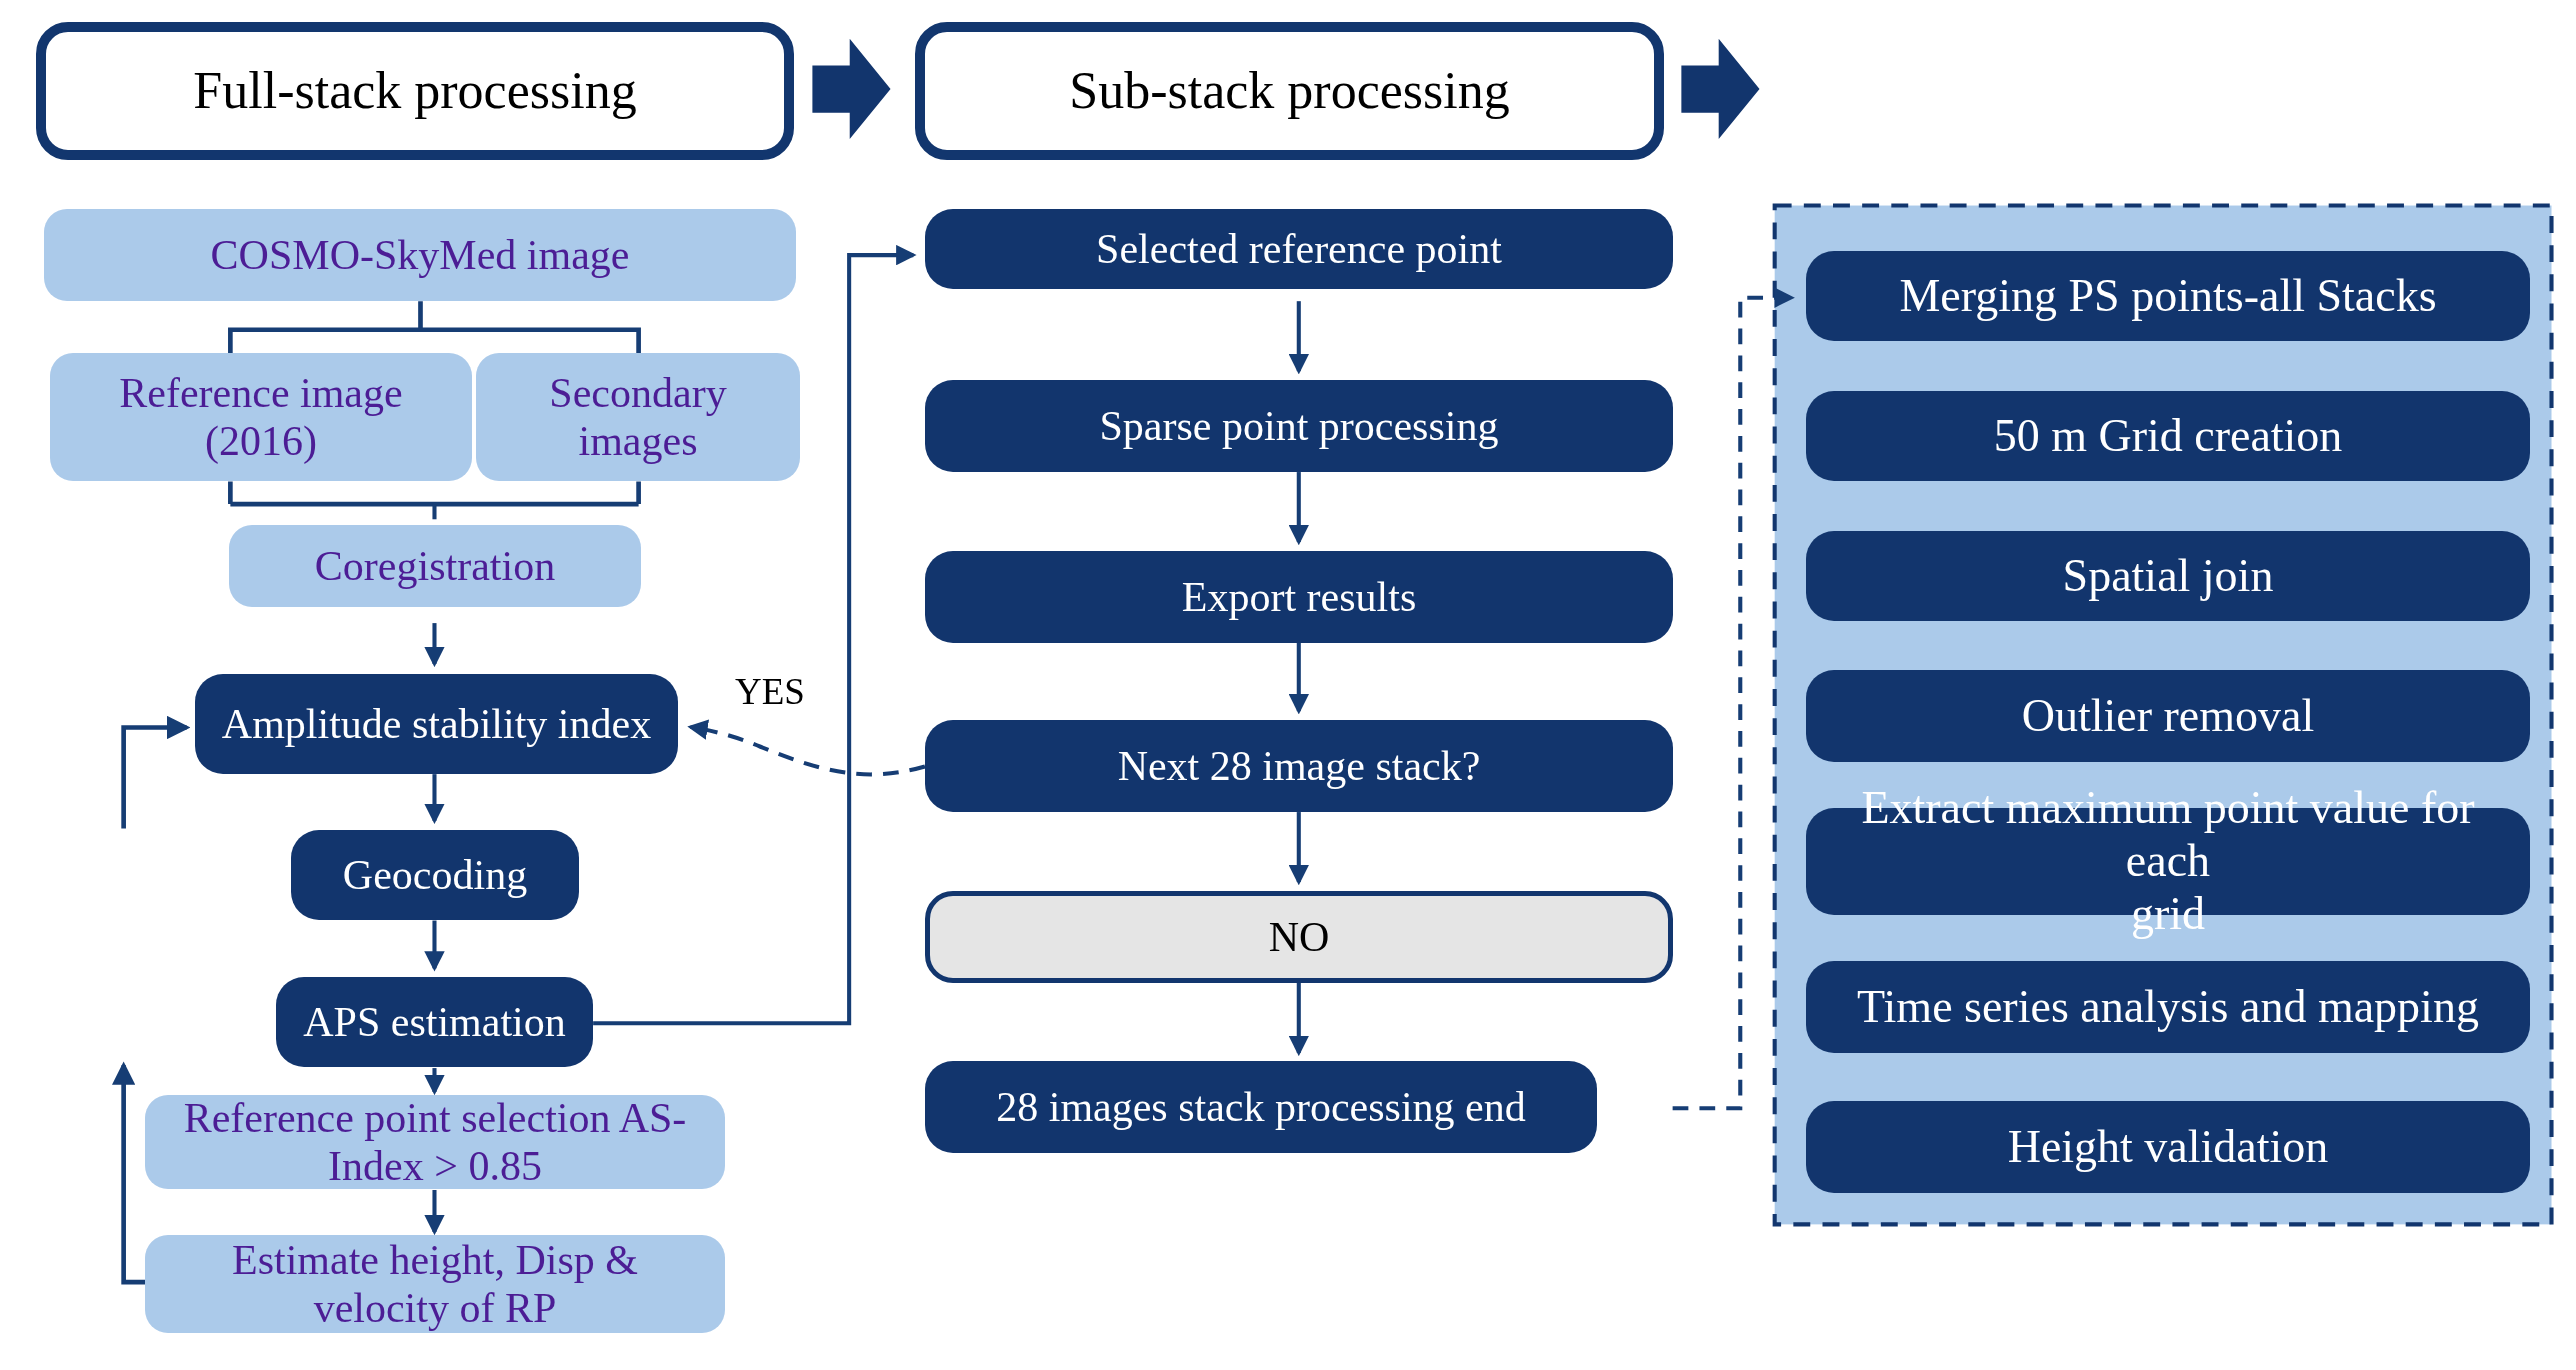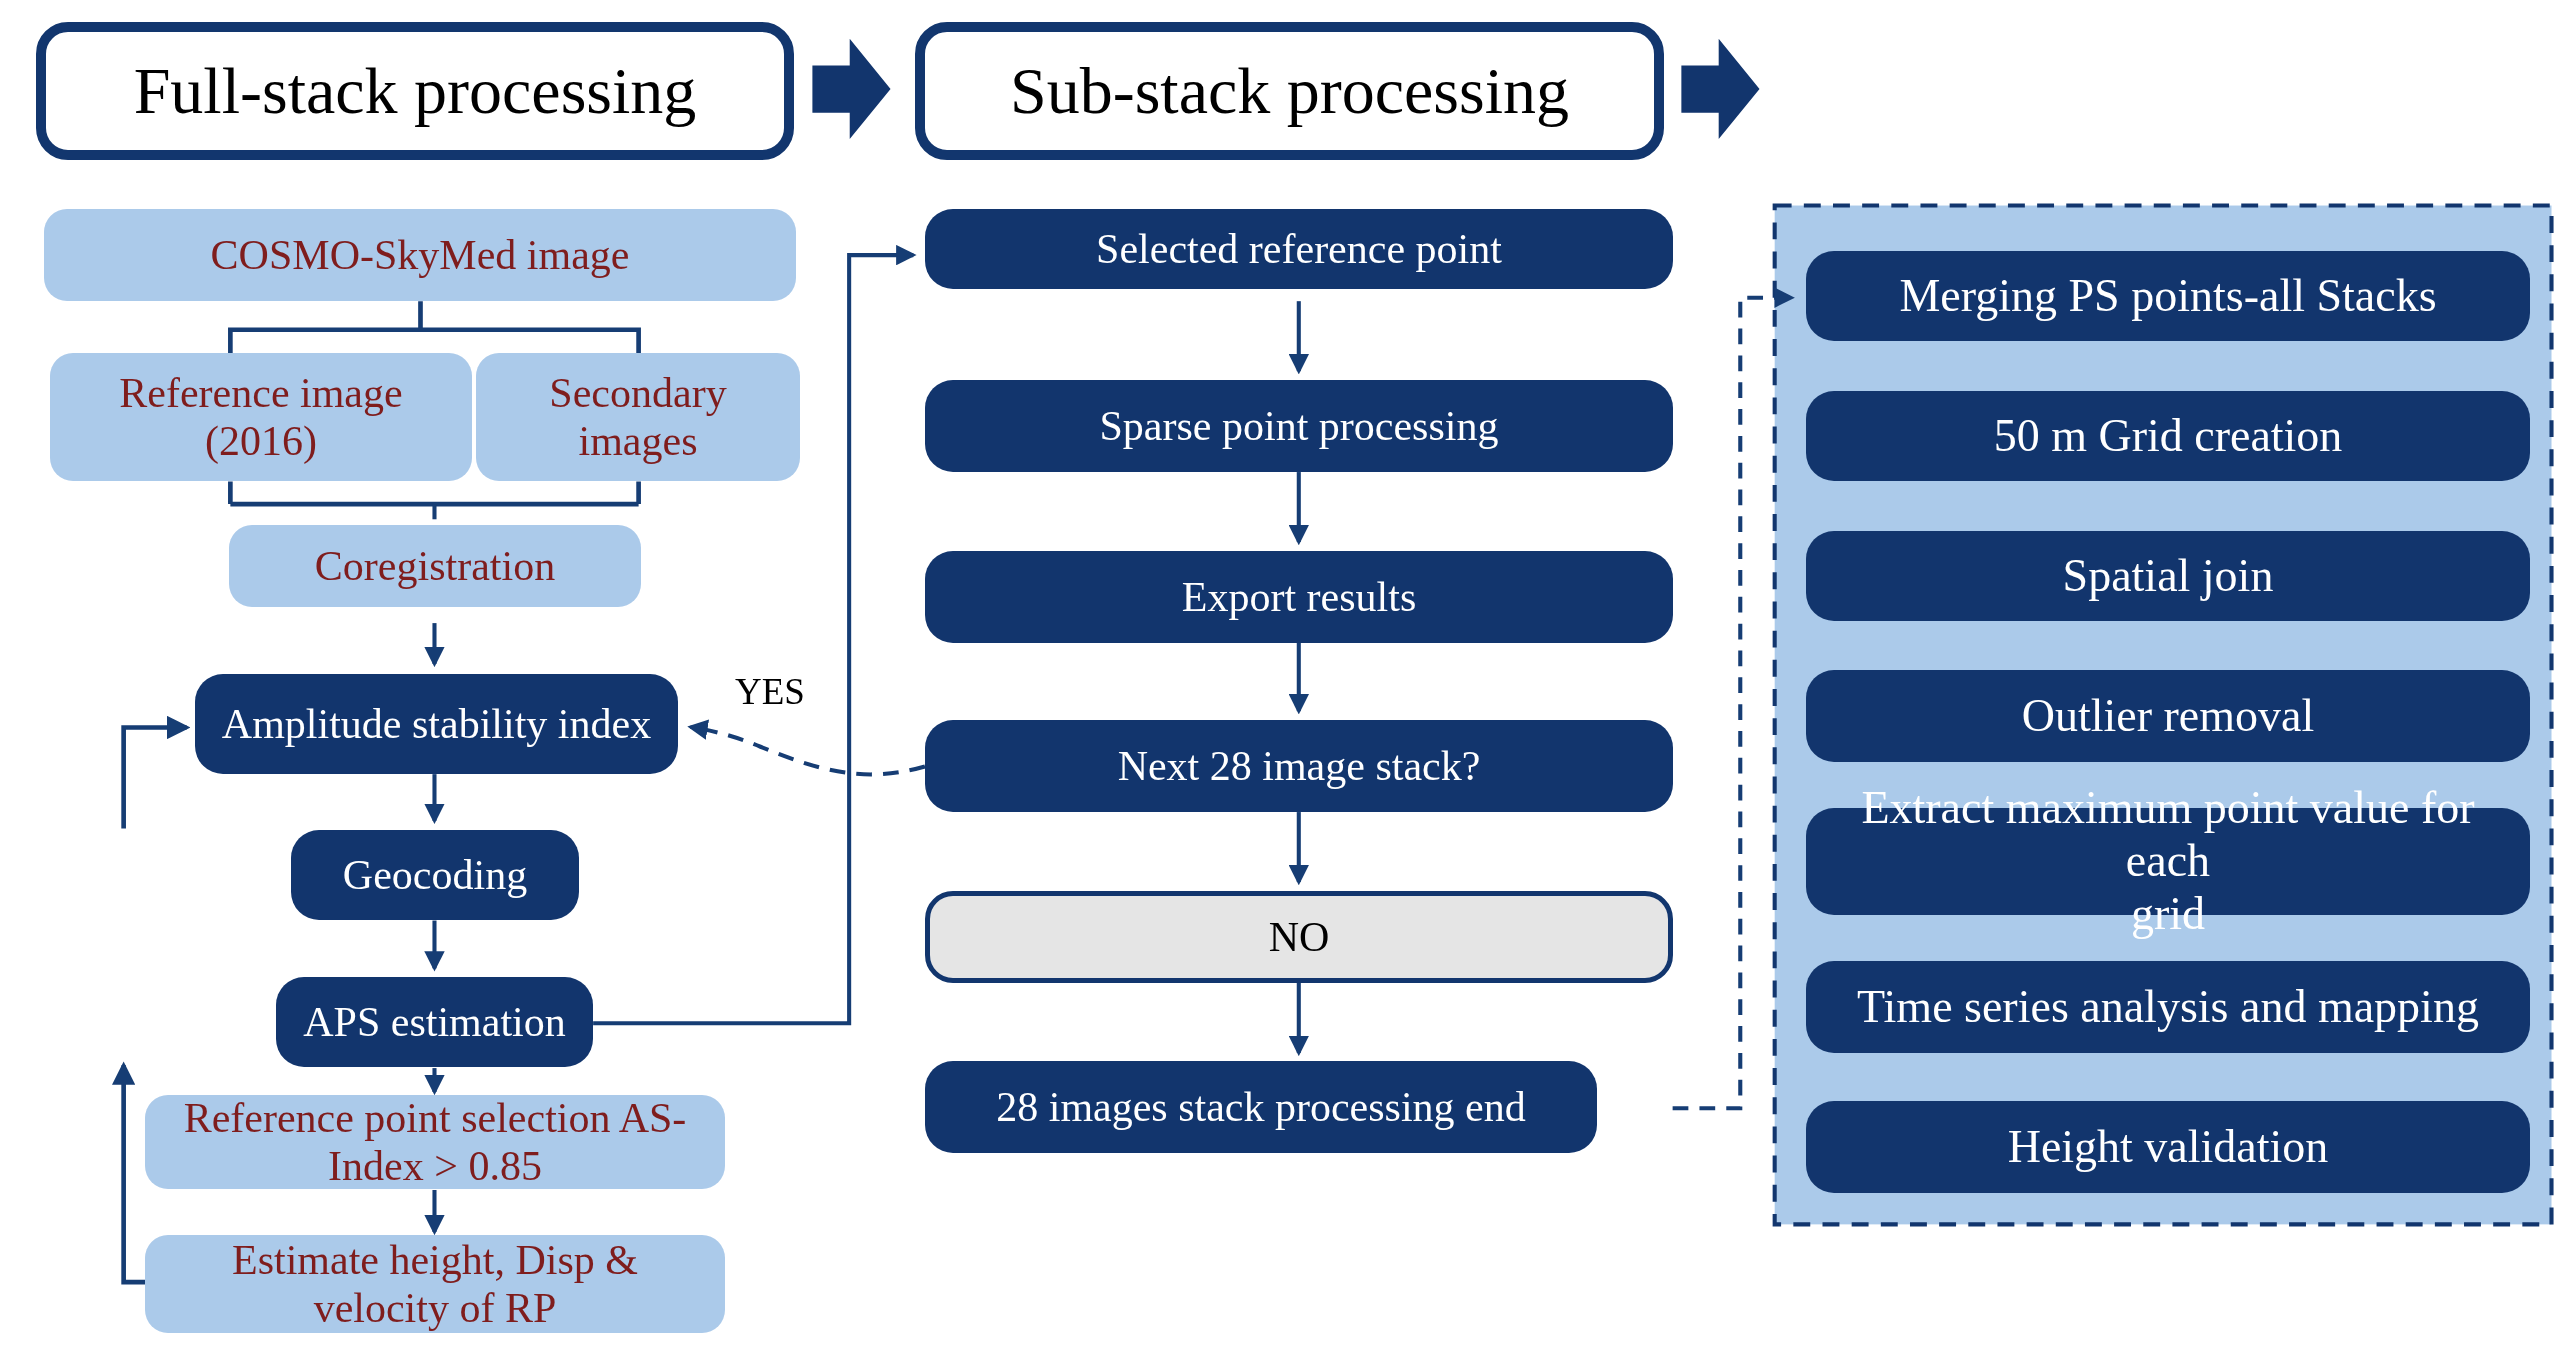--- a/index.html
+++ b/index.html
@@ -13,27 +13,27 @@
   .layer{position:absolute;left:0;top:0;width:100%;height:100%;}
   .box{
     position:absolute;
     display:flex;align-items:center;justify-content:center;
     text-align:center;
     box-sizing:border-box;
     padding:0 8.2px;
     font-size:42px;
   }
   .lbl{white-space:pre-line;line-height:1.15;display:block;}
-  .light{background:#abcaea;color:#7f1d1d;border-radius:23px;}
+  .light{background:#abcaea;color:#4c1d95;border-radius:23px;}
   .dark{background:#12356d;color:#ffffff;border-radius:28px;}
   .plain{background:#e5e5e5;color:#000000;border:5.2px solid #12366e;border-radius:28px;}
   .hdr{
     background:#ffffff;color:#000000;
     border:10px solid #12366e;border-radius:32px;
-    font-size:66px;
+    font-size:52px;
   }
   .rightbox{font-size:46px;}
   .floatlabel{
     position:absolute;
     font-size:37px;color:#000000;
     text-align:center;
   }
   svg .ln{stroke:#163d74;stroke-width:7;fill:none;}
   svg .thick{stroke-width:8;}
   svg .dash{stroke-dasharray:27 19;}

